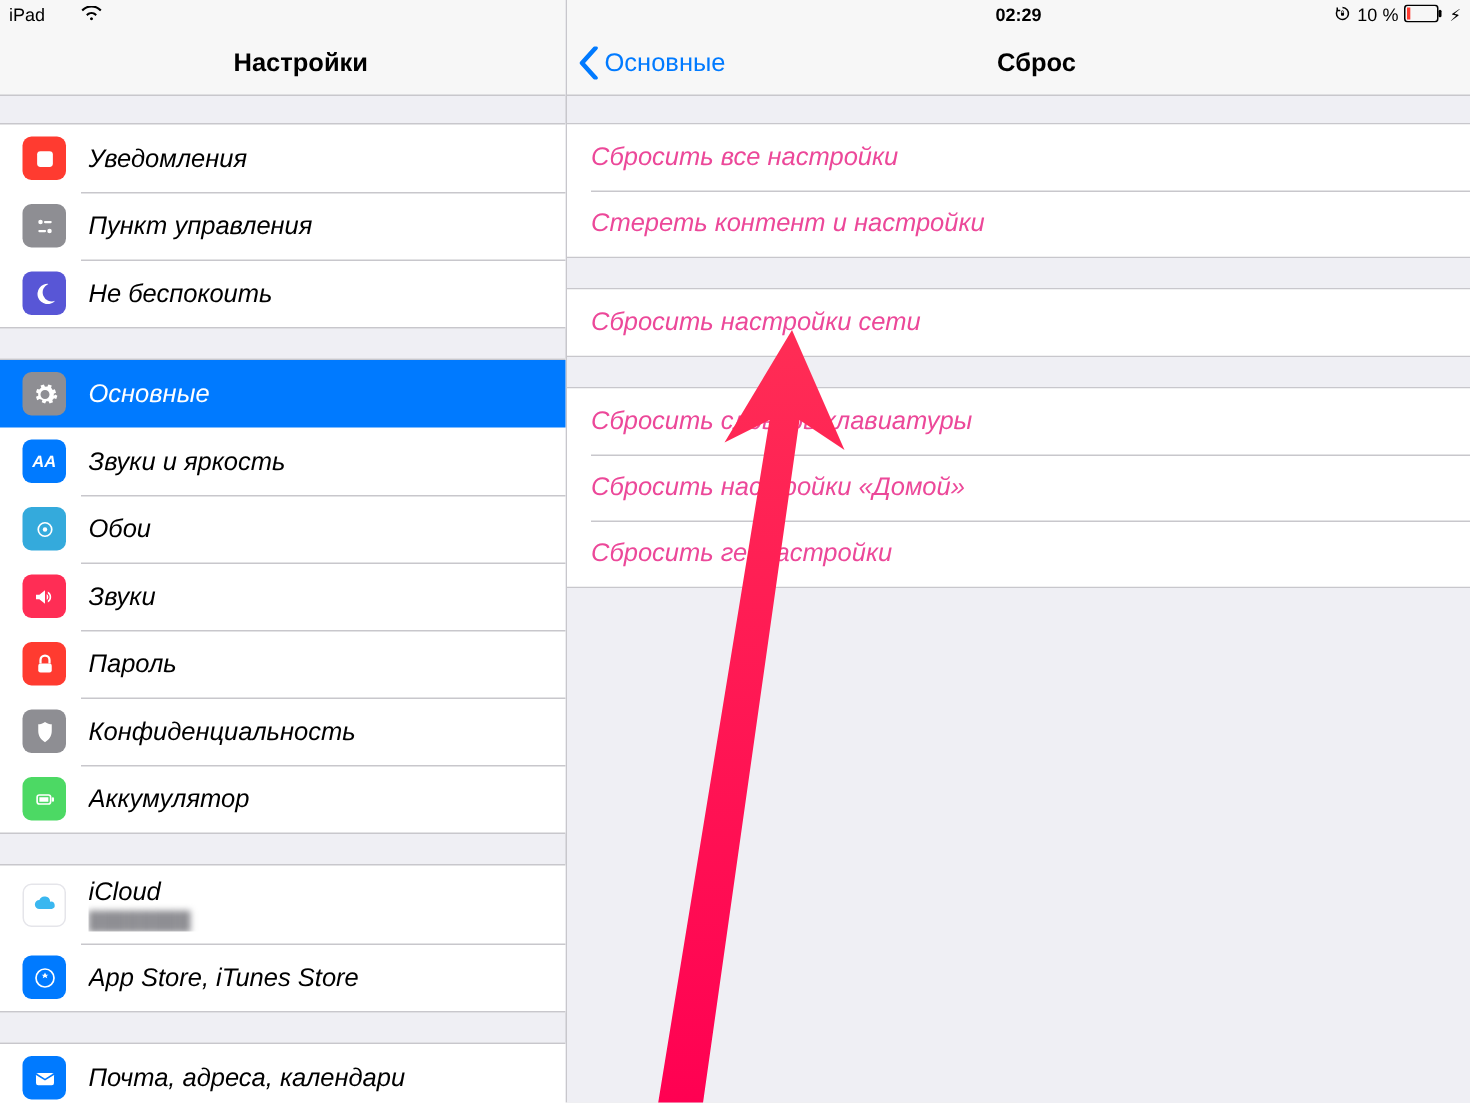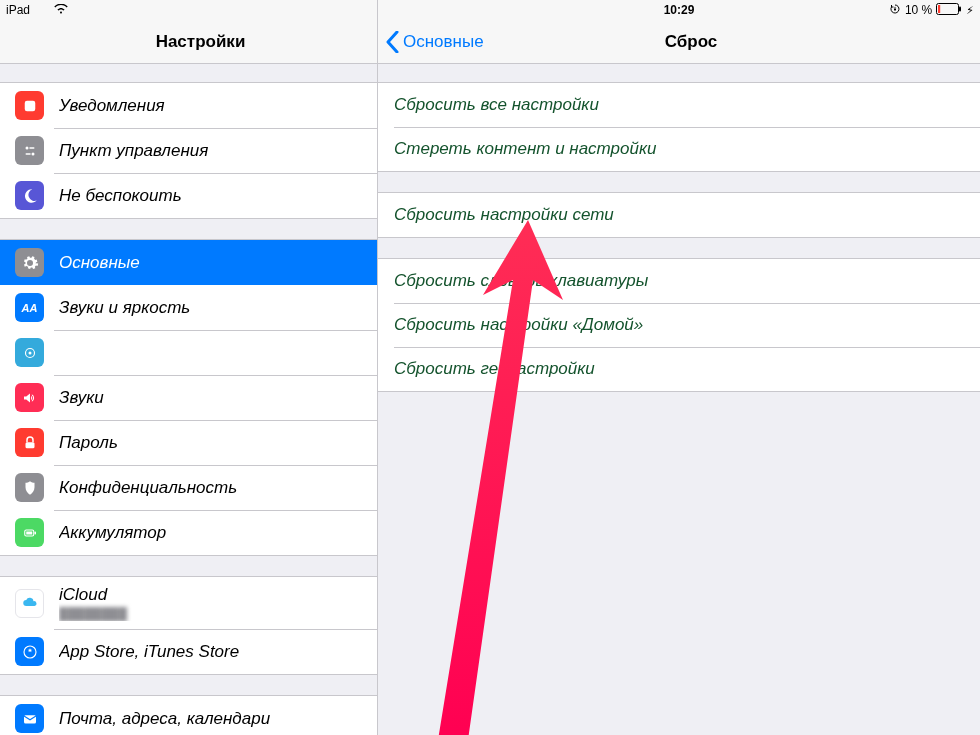--- a/index.html
+++ b/index.html
@@ -29,21 +29,21 @@
 .group:first-child { margin-top: 18px; }
 .row { display: flex; align-items: center; padding: 8px 15px; min-height: 44px; font-size: 17px; color: #000; position: relative; cursor: pointer; }
 .row + .row::before { content:""; position:absolute; left:54px; right:0; top:0; height:1px; background:#c8c7cc; }
 .row.selected { background: #007aff; color: #fff; }
 .row.selected + .row::before { display:none; }
 .row .icon { width: 29px; height: 29px; border-radius: 6px; margin-right: 15px; display:flex; align-items:center; justify-content:center; flex-shrink:0; color:#fff; font-size:15px;text-align:right;}
 .row .label { flex: 1; white-space: nowrap; overflow:hidden; text-overflow: ellipsis; }
 .row .sub { font-size: 12px; color: #8e8e93; display:block; margin-top:2px; filter: blur(2px); }
 
 
-.detail-row { display:flex; align-items:center; padding: 11px 16px; min-height:44px; font-size:17px; color:#14532d; background:#fff; position:relative; cursor:pointer;}
+.detail-row { display:flex; align-items:center; padding: 11px 16px; min-height:44px; font-size:17px; color:#ec4899; background:#fff; position:relative; cursor:pointer;}
 .detail-row + .detail-row::before { content:""; position:absolute; left:16px; right:0; top:0; height:1px; background:#c8c7cc; }
 
 
 .arrow { position:absolute; pointer-events:none; z-index: 50; }
 
 
 .bg-red { background:#ff3b30; }
 .bg-gray { background:#8e8e93; }
 .bg-purple { background:#5856d6; }
 .bg-gear { background:#8e8e93; }
@@ -115,20 +115,21 @@
         <span class="icon bg-blue" style="font-size:11px;font-weight:700;">AA</span>
         <span class="label">Звуки и яркость</span>
       </div>
       <div class="row">
         <span class="icon bg-cyan">
           <svg viewBox="0 0 24 24" fill="white">
               <circle cx="12" cy="12" r="6" stroke="white" stroke-width="1.5" fill="none"></circle>
               <circle cx="12" cy="12" r="2"></circle>
             </svg>
         </span>
+        <span class="label">Обои</span>
       </div>
       <div class="row">
         <span class="icon bg-pink">
           <svg viewBox="0 0 24 24" fill="white">
               <path d="M4 10v4h3l5 4V6l-5 4H4zm11 2a3 3 0 0 0-1.5-2.6v5.2A3 3 0 0 0 15 12zm2.5 0a5.5 5.5 0 0 0-3-4.9v1.7a4 4 0 0 1 0 6.4v1.7a5.5 5.5 0 0 0 3-4.9z"></path>
             </svg>
         </span>
         <span class="label">Звуки</span>
       </div>
       <div class="row">
@@ -193,21 +194,21 @@
         </span>
         <span class="label">Почта, адреса, календари</span>
       </div>
     </div>
 
   </div>
 </div>
 
 <div class="right">
   <div class="status">
-    <span class="time">10:29</span>
+    <span class="time">02:29</span>
     <span class="right-cluster">
       <span>
         <svg width="12" height="12" viewBox="0 0 24 24">
             <path d="M12 4a8 8 0 1 1-7 4" fill="none" stroke="#000" stroke-width="2"></path>
             <path d="M5 4v4h4" fill="none" stroke="#000" stroke-width="2"></path>
             <rect x="10" y="11" width="4" height="4" rx="1" fill="#000"></rect>
             <path d="M10.7 11V9.5a1.3 1.3 0 0 1 2.6 0V11" fill="none" stroke="#000" stroke-width="1"></path>
           </svg>
       </span>
       <span>10 %</span>

